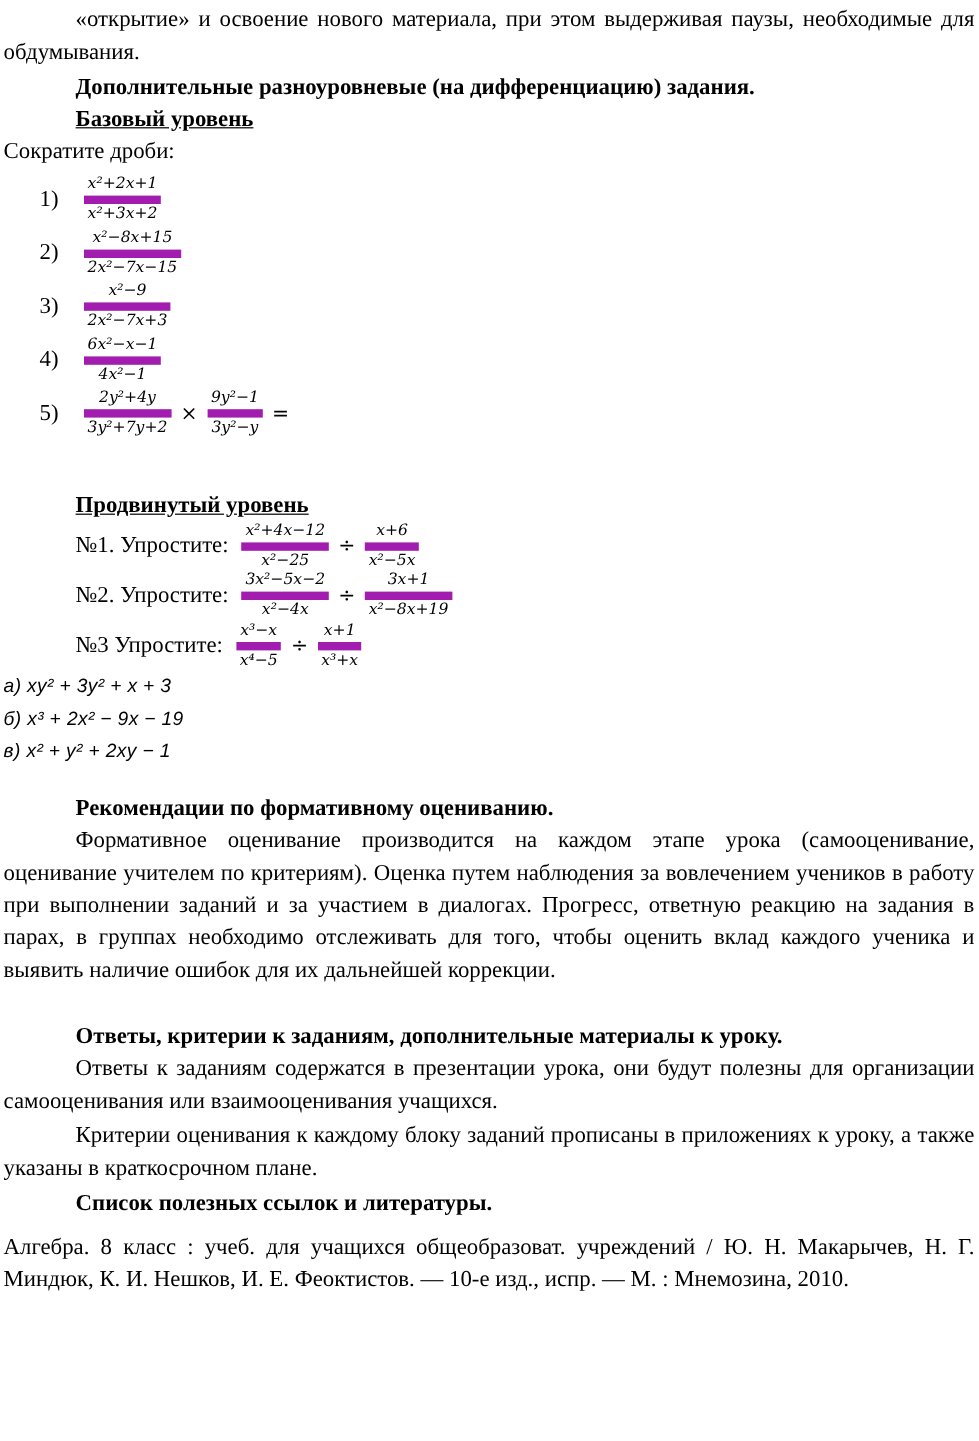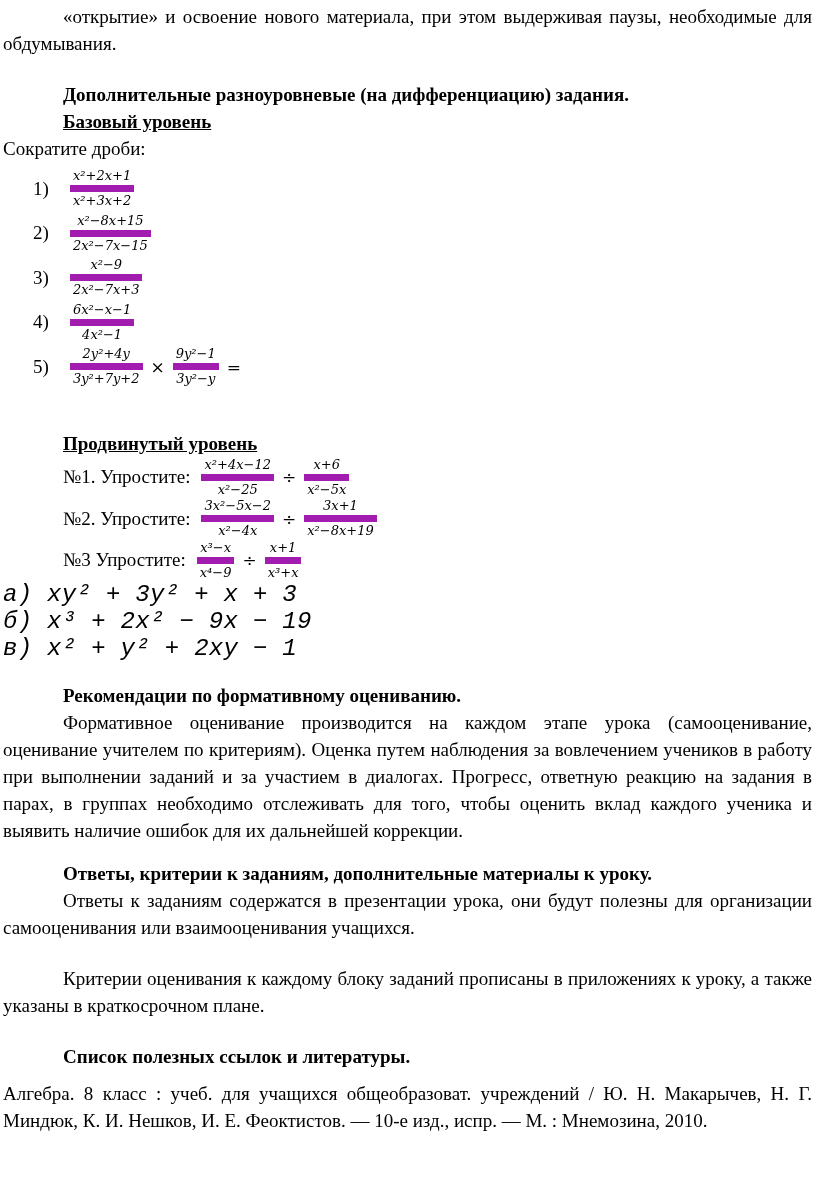--- a/index.html
+++ b/index.html
@@ -11,22 +11,22 @@
     font-size: 19px;
     color: #000;
   }
   .page { padding: 3px 4px 10px 3px; }
   p { margin: 0; line-height: 27px; }
   .justify { text-align: justify; }
   .indent { text-indent: 60px; font-family: Liberation Serif, serif; }
   .bold { font-weight: 700; }
   .underline { text-decoration: underline; }
 
-  .sp16 { margin-top: 16px; }
-  .sp18 { margin-top: 24px; }
+  .sp16 { margin-top: 28px; }
+  .sp18 { margin-top: 2px; }
   .sp20 { margin-top: 20px; }
   .sp42 { margin-top: 42px; }
   .sp10 { margin-top: 10px; }
 
   .fraction-list { margin-top: 6px; }
   .math-row {
     display: flex;
     align-items: center;
     margin: 0 0 3px 30px;
     min-height: 38px;
@@ -43,23 +43,23 @@
     font-size: 13px;
     line-height: 1.25;
     margin: 0 3px;
     flex: 0 0 auto;
   }
   .fnum { display: block; border-bottom: 7px solid #a21caf; padding: 0 3px 1px; }
   .fden { display: block; padding: 1px 3px 0; font-style: italic; }
   .math-op { margin: 0 5px; font-size: 17px; flex: 0 0 auto; font-family: "DejaVu Serif", serif; }
 
   .math-line {
-    font-family: Liberation Mono, monospace;
+    font-family: Liberation Sans, sans-serif;
     font-style: italic;
-    font-size: 24px;
+    font-size: 16px;
     line-height: 27px;
     letter-spacing: 0.3px;
   }
 </style>
 </head>
 <body>
 
 <div class="page">
 
   <p class="justify indent">«открытие» и освоение нового материала, при этом выдерживая паузы, необходимые для обдумывания.</p>
@@ -143,21 +143,21 @@
     <span class="frac">
       <span class="fnum">3x+1</span>
       <span class="fden">x²−8x+19</span>
     </span>
   </div>
 
   <div class="math-row adv">
     <span class="task-label">№3 Упростите:</span>
     <span class="frac">
       <span class="fnum">x³−x</span>
-      <span class="fden">x⁴−9</span>
+      <span class="fden">x⁴−5</span>
     </span>
     <span class="math-op">÷</span>
     <span class="frac">
       <span class="fnum">x+1</span>
       <span class="fden">x³+x</span>
     </span>
   </div>
 
   <p class="math-line">а) xy² + 3y² + x + 3</p>
   <p class="math-line">б) x³ + 2x² − 9x − 19</p>

